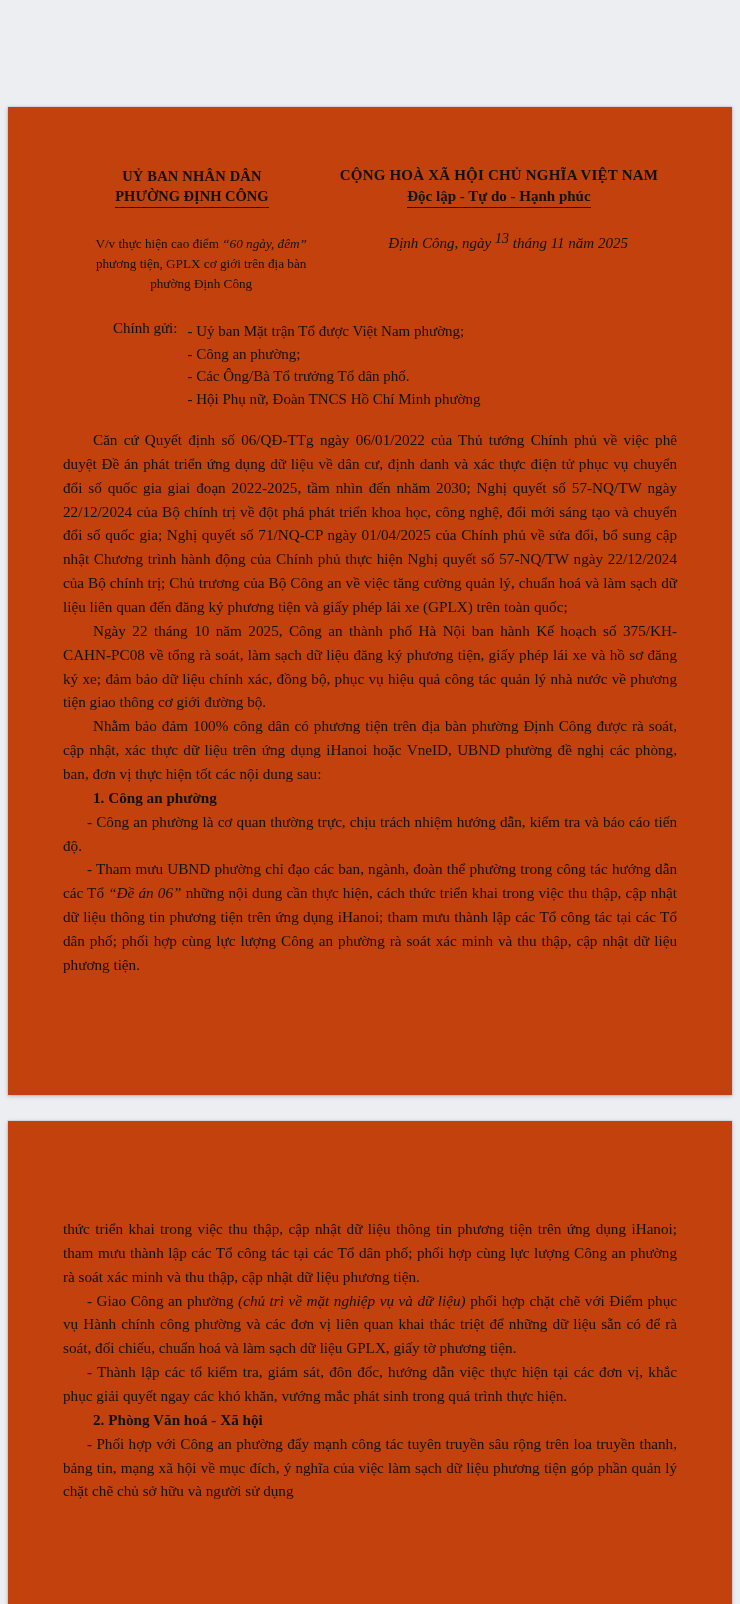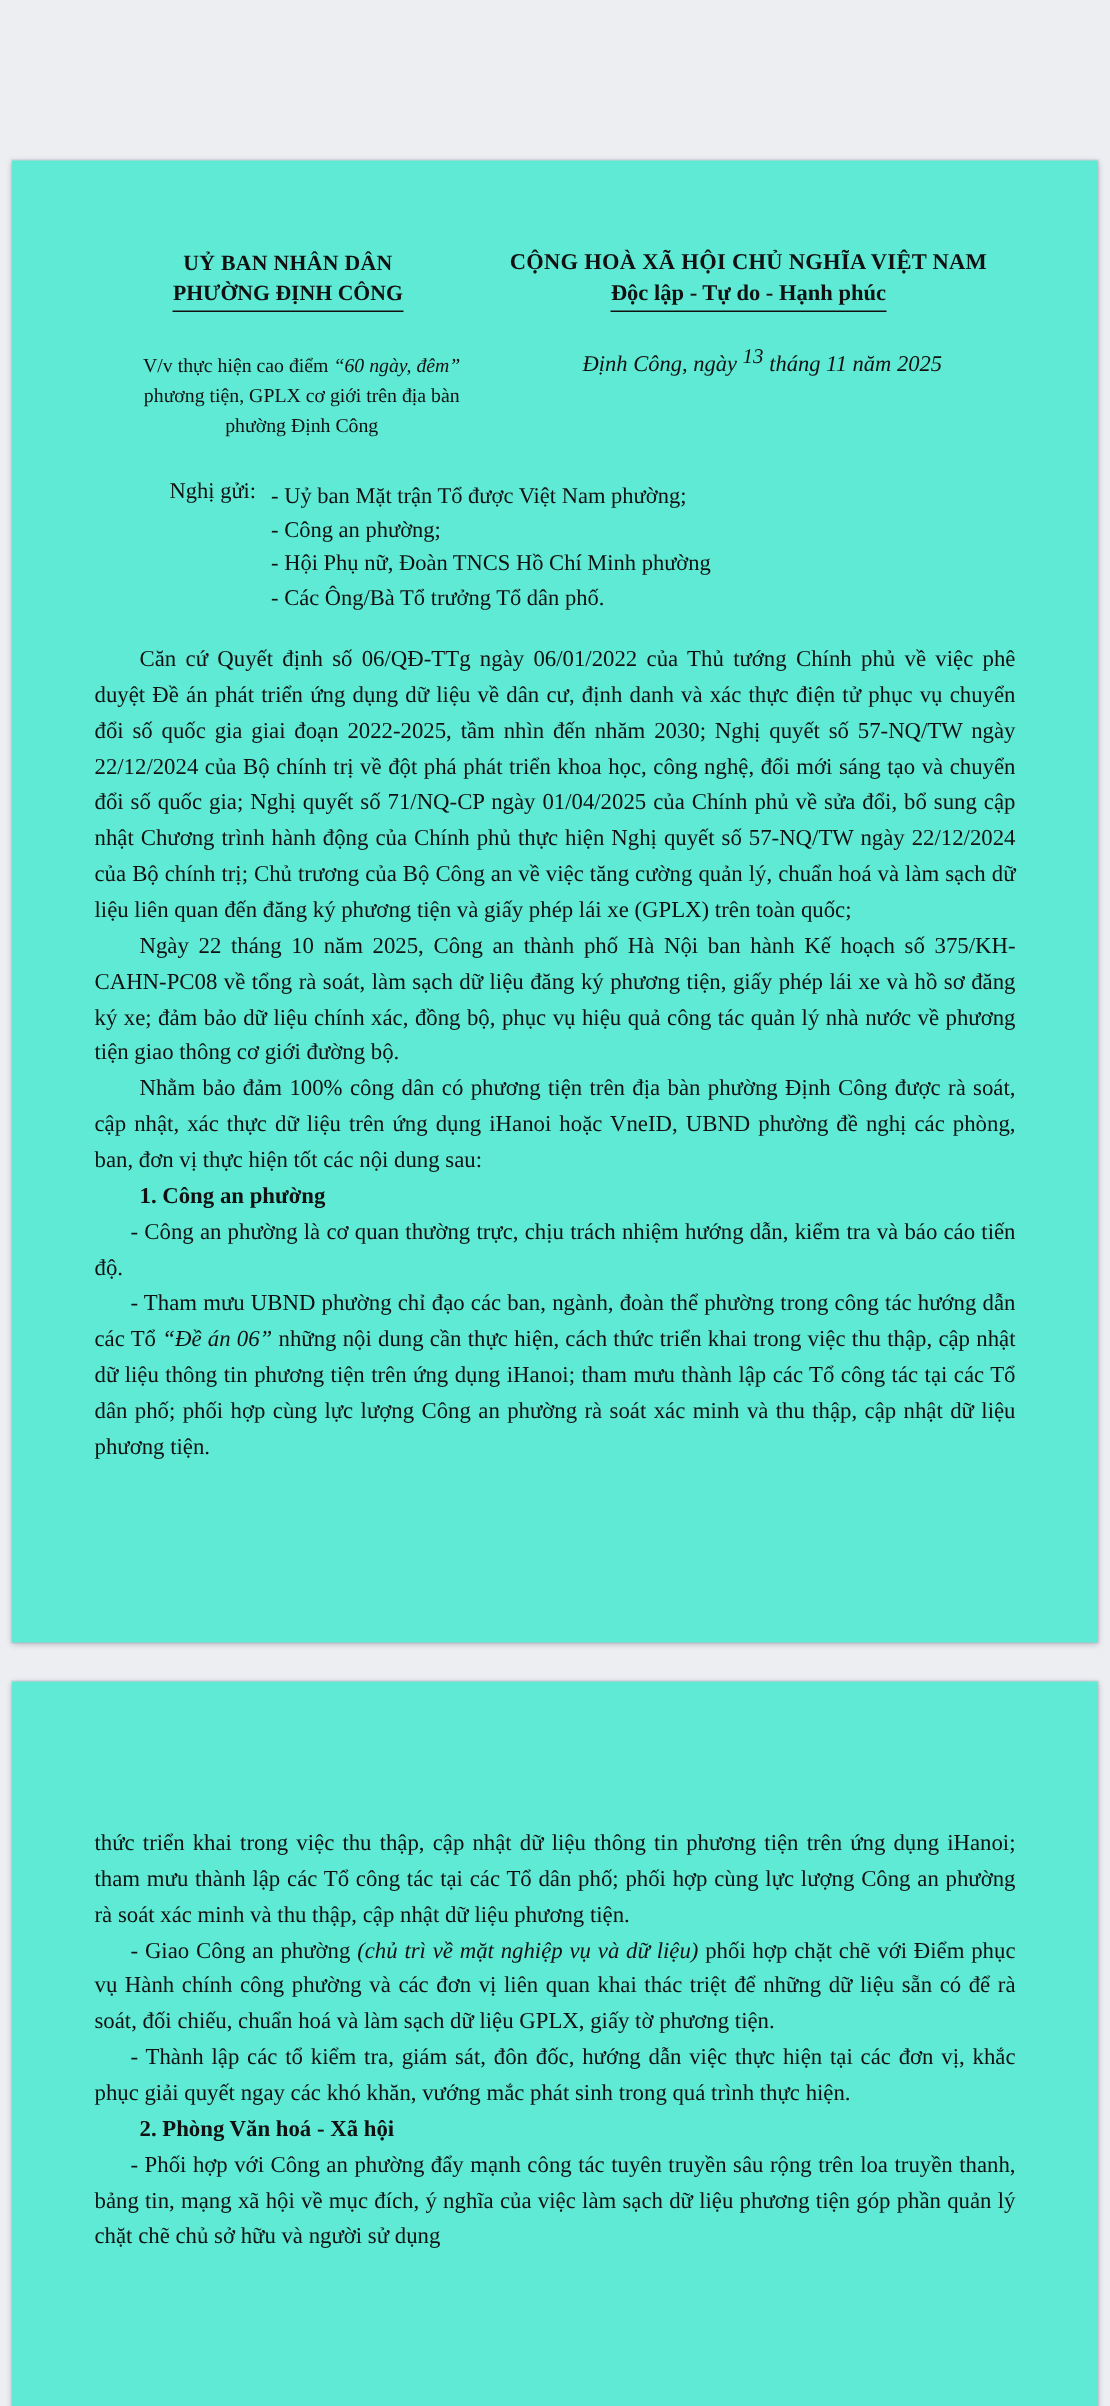--- a/index.html
+++ b/index.html
@@ -17,21 +17,21 @@
   .viewer {
     width: 740px;
     min-height: 1604px;
     background: #eceef2;
     padding: 107px 0 0 0;
   }
   .page {
     position: relative;
     width: 724px;
     margin: 0 auto 26px auto;
-    background: #5eead4;
+    background: #c2410c;
     box-shadow: 0 1px 4px rgba(40,40,60,0.28), 0 0 0 1px rgba(120,120,140,0.10);
   }
   .page-1 { height: 988px; padding: 58px 55px 0 55px; }
   .page-2 { min-height: 520px; padding: 96px 55px 30px 55px; }
 
   
   .doc-header {
     display: flex;
     align-items: flex-start;
     margin: 0 0 0 0;
@@ -168,26 +168,26 @@
           <div>phương tiện, GPLX cơ giới trên địa bàn</div>
           <div>phường Định Công</div>
         </div>
       </div>
       <div class="sub-right">
         <div class="doc-place"><span>Định Công, ngày </span><span class="daynum">13</span><span> tháng 11 năm 2025</span></div>
       </div>
     </div>
 
     <div class="recipients">
-      <div class="recip-label">Nghị gửi:</div>
+      <div class="recip-label">Chính gửi:</div>
       <div class="recip-list">
         <div class="recip-item">- Uỷ ban Mặt trận Tổ được Việt Nam phường;</div>
         <div class="recip-item">- Công an phường;</div>
+        <div class="recip-item">- Các Ông/Bà Tổ trưởng Tổ dân phố.</div>
         <div class="recip-item">- Hội Phụ nữ, Đoàn TNCS Hồ Chí Minh phường</div>
-        <div class="recip-item">- Các Ông/Bà Tổ trưởng Tổ dân phố.</div>
       </div>
     </div>
 
     <div class="body-text">
       <p class="para">Căn cứ Quyết định số 06/QĐ-TTg ngày 06/01/2022 của Thủ tướng Chính phủ về việc phê duyệt Đề án phát triển ứng dụng dữ liệu về dân cư, định danh và xác thực điện tử phục vụ chuyển đổi số quốc gia giai đoạn 2022-2025, tầm nhìn đến nhăm 2030; Nghị quyết số 57-NQ/TW ngày 22/12/2024 của Bộ chính trị về đột phá phát triển khoa học, công nghệ, đổi mới sáng tạo và chuyển đổi số quốc gia; Nghị quyết số 71/NQ-CP ngày 01/04/2025 của Chính phủ về sửa đổi, bổ sung cập nhật Chương trình hành động của Chính phủ thực hiện Nghị quyết số 57-NQ/TW ngày 22/12/2024 của Bộ chính trị; Chủ trương của Bộ Công an về việc tăng cường quản lý, chuẩn hoá và làm sạch dữ liệu liên quan đến đăng ký phương tiện và giấy phép lái xe (GPLX) trên toàn quốc;</p>
       <p class="para">Ngày 22 tháng 10 năm 2025, Công an thành phố Hà Nội ban hành Kế hoạch số 375/KH-CAHN-PC08 về tổng rà soát, làm sạch dữ liệu đăng ký phương tiện, giấy phép lái xe và hồ sơ đăng ký xe; đảm bảo dữ liệu chính xác, đồng bộ, phục vụ hiệu quả công tác quản lý nhà nước về phương tiện giao thông cơ giới đường bộ.</p>
       <p class="para">Nhằm bảo đảm 100% công dân có phương tiện trên địa bàn phường Định Công được rà soát, cập nhật, xác thực dữ liệu trên ứng dụng iHanoi hoặc VneID, UBND phường đề nghị các phòng, ban, đơn vị thực hiện tốt các nội dung sau:</p>
       <p class="heading">1. Công an phường</p>
       <p class="para dash">- Công an phường là cơ quan thường trực, chịu trách nhiệm hướng dẫn, kiểm tra và báo cáo tiến độ.</p>
       <p class="para dash"><span>- Tham mưu UBND phường chỉ đạo các ban, ngành, đoàn thể phường trong công tác hướng dẫn các Tổ </span><span class="it">“Đề án 06”</span><span> những nội dung cần thực hiện, cách thức triển khai trong việc thu thập, cập nhật dữ liệu thông tin phương tiện trên ứng dụng iHanoi; tham mưu thành lập các Tổ công tác tại các Tổ dân phố; phối hợp cùng lực lượng Công an phường rà soát xác minh và thu thập, cập nhật dữ liệu phương tiện.</span></p>

